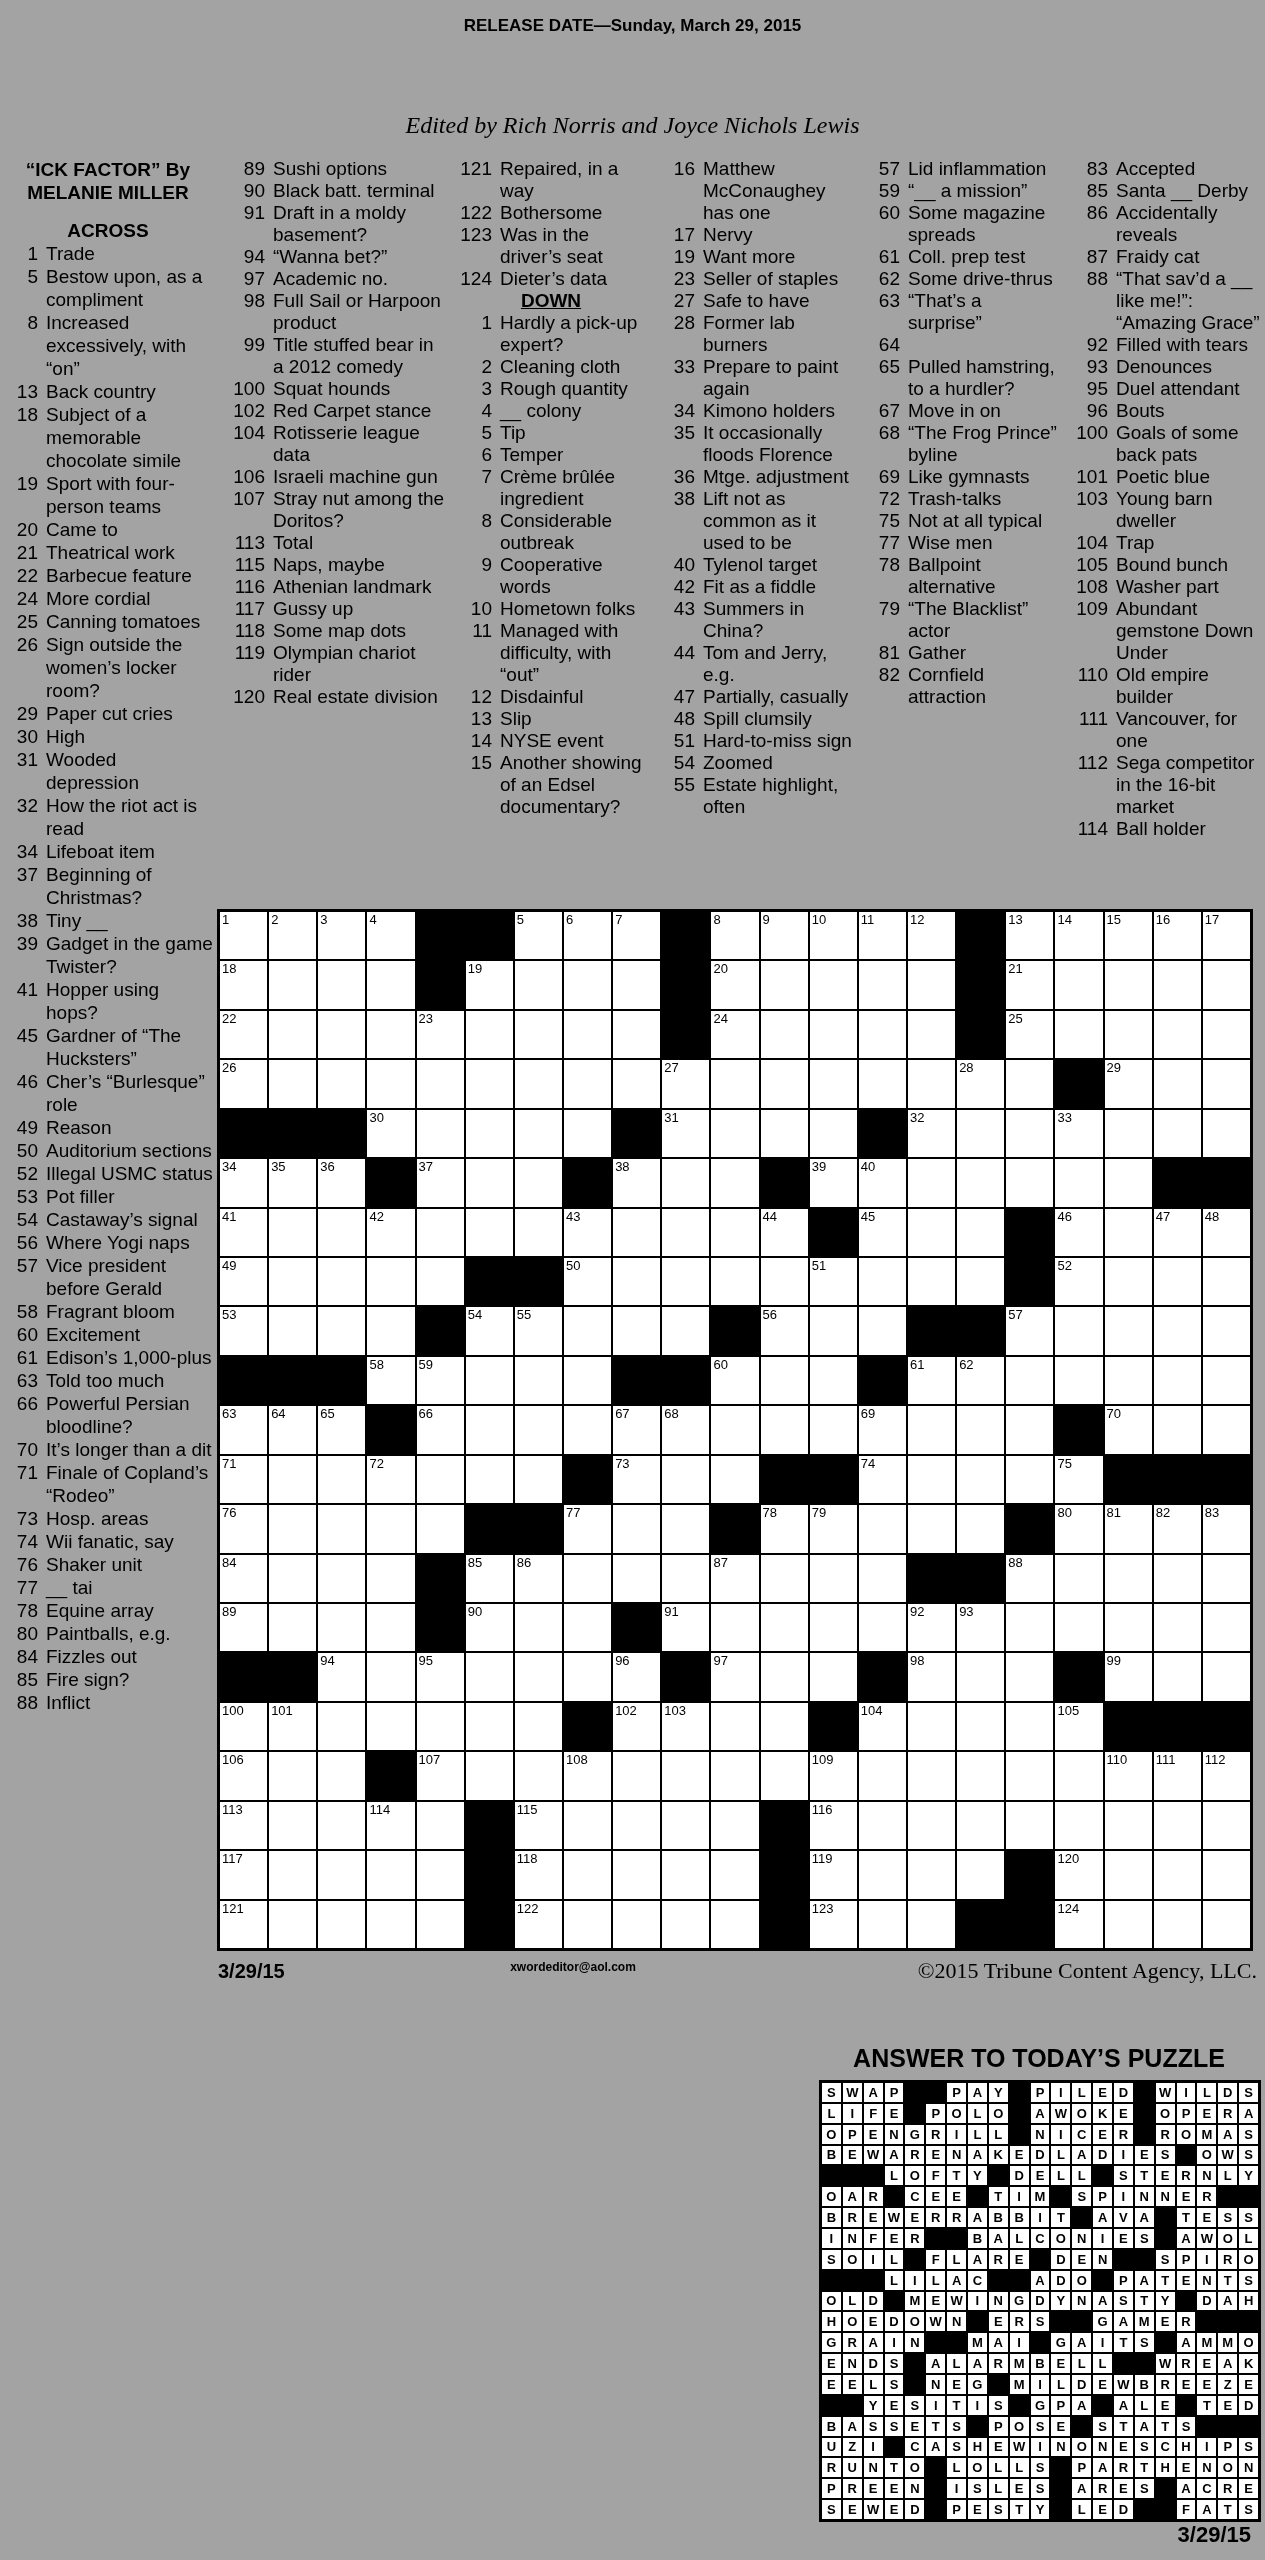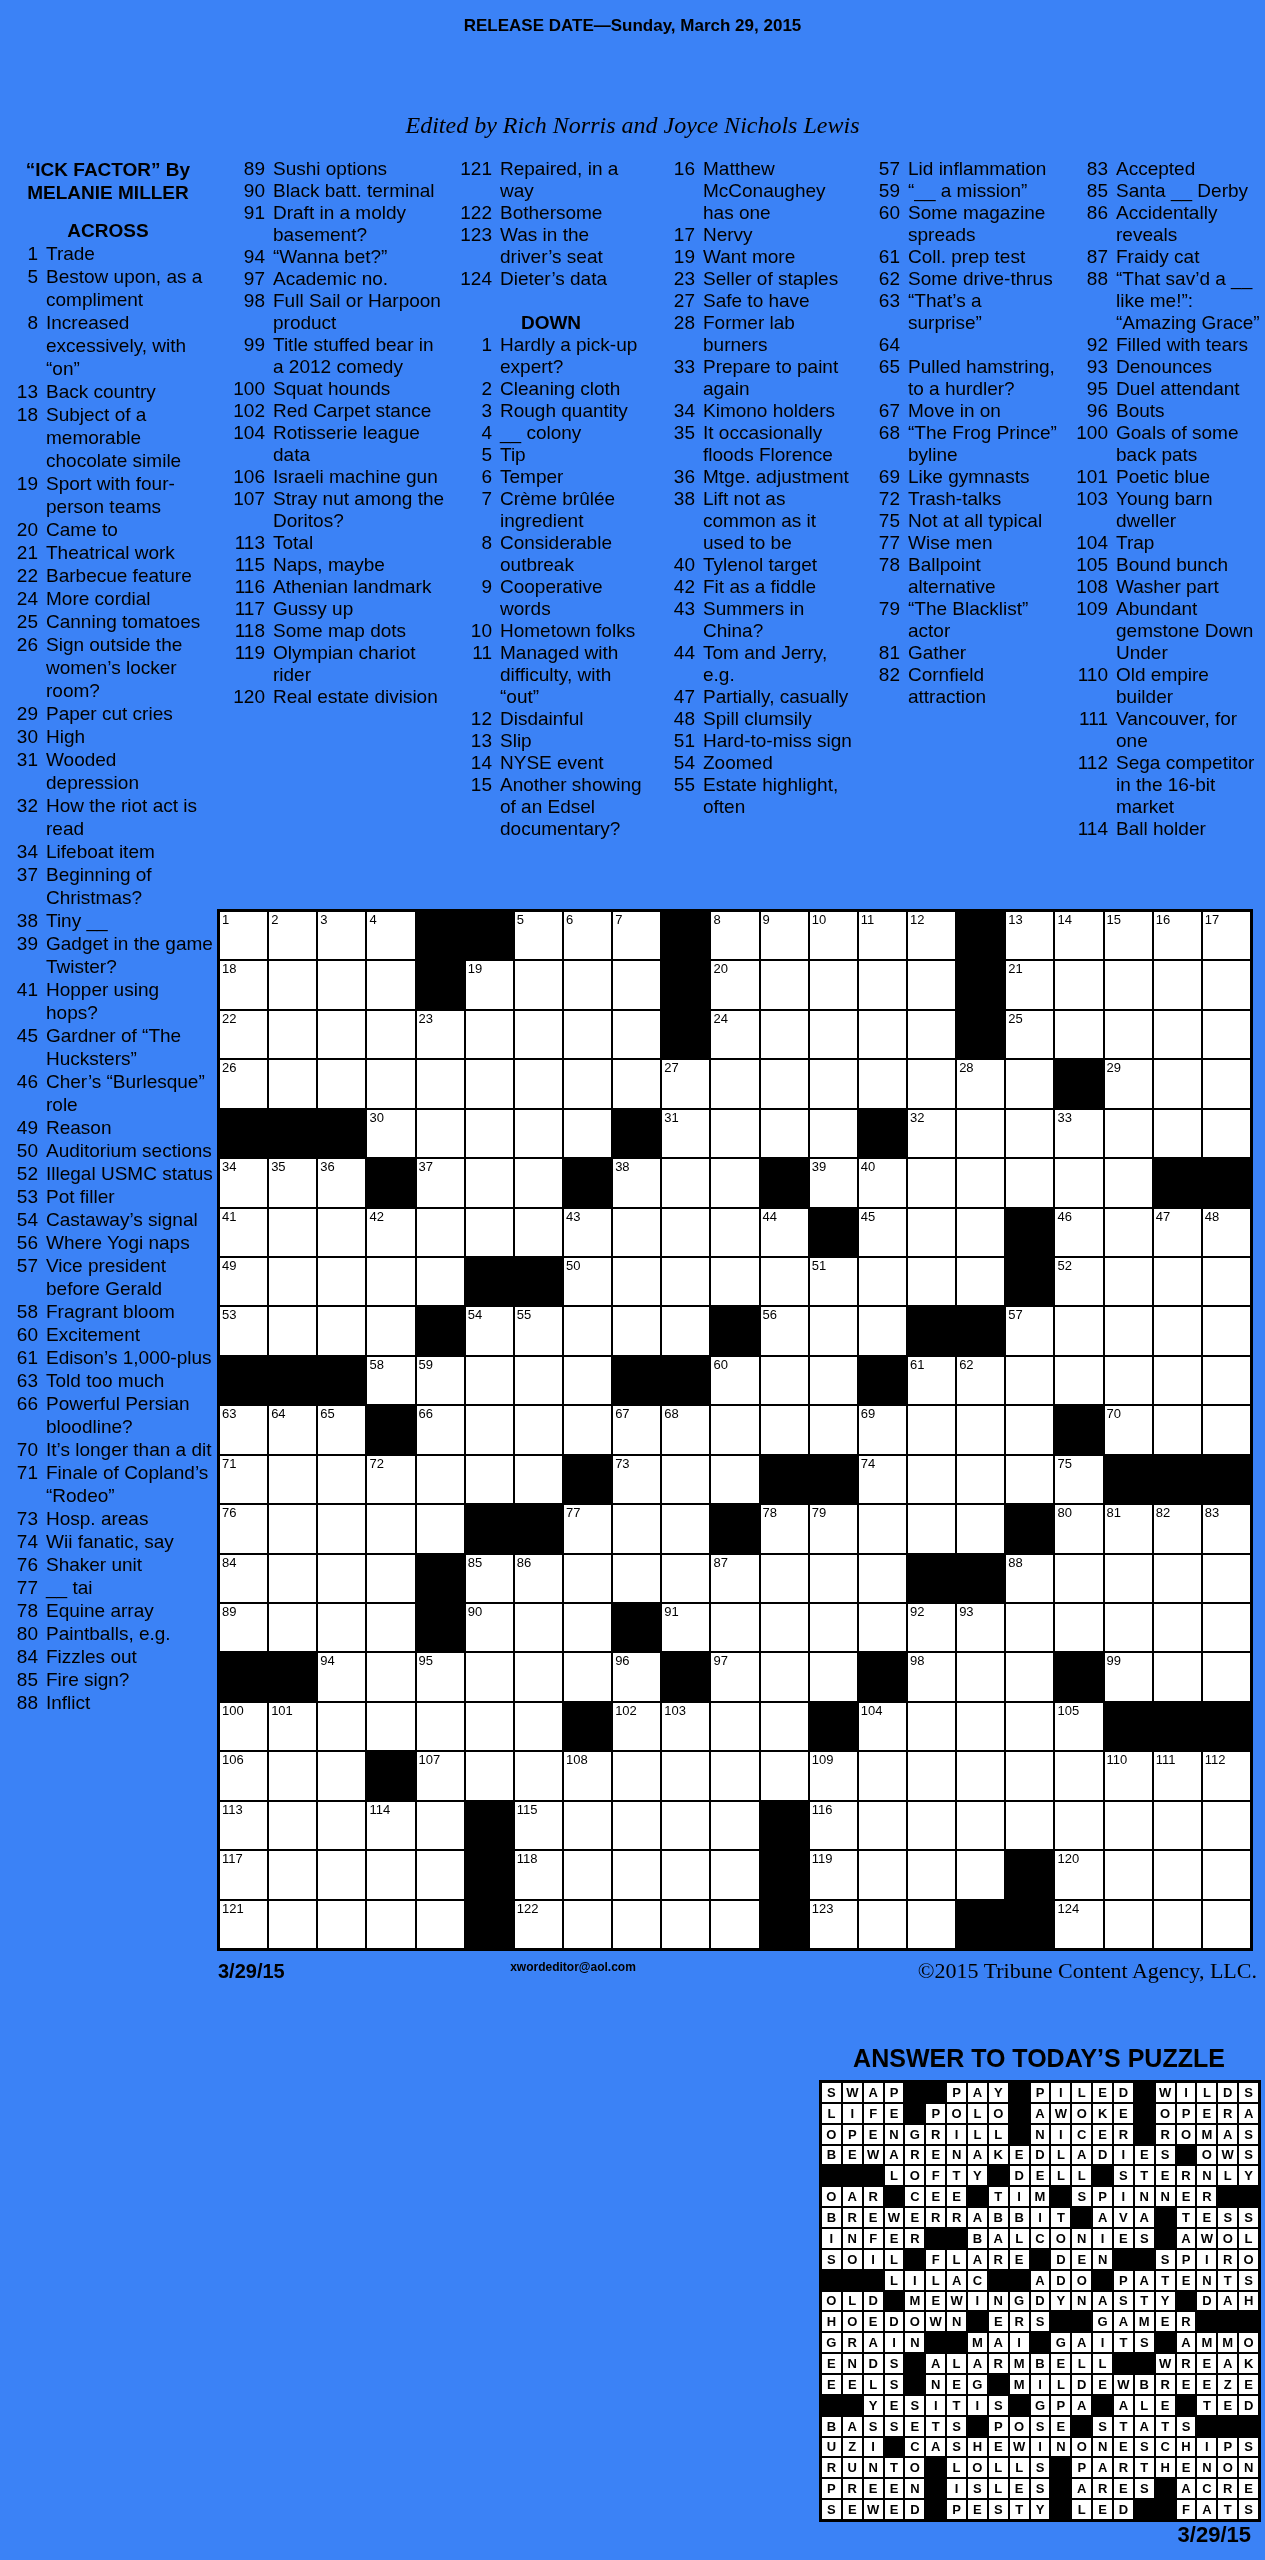--- a/index.html
+++ b/index.html
@@ -1,34 +1,34 @@
 <!DOCTYPE html>
 <html><head>
 <meta charset="utf-8">
 <style>
   html,body{margin:0;padding:0;background:#fff;}
-  .page{position:relative;width:1265px;height:2560px;background:#3b82f6;color:#000;
+  .page{position:relative;width:1265px;height:2560px;background:#a3a3a3;color:#000;
         font-family:"Liberation Sans",sans-serif;overflow:hidden;}
   .release{position:absolute;top:16px;left:0;right:0;text-align:center;
            font-weight:bold;font-size:17px;}
   .title{position:absolute;top:48px;left:0;right:0;text-align:center;
          font-weight:bold;font-size:47px;letter-spacing:-1px;}
   .subtitle{position:absolute;top:112px;left:0;right:0;text-align:center;
             font-family:"Liberation Serif",serif;font-size:24px;font-style:italic;}
 
   .clue-col{position:absolute;top:158px;font-size:19px;line-height:22px;}
   .col0{left:2px;width:212px;line-height:23px;}
   .col1{left:221px;width:226px;}
   .col2{left:452px;width:198px;}
   .col3{left:653px;width:200px;}
   .col4{left:858px;width:202px;}
   .col5{left:1058px;width:204px;}
   .puzzle-byline{text-align:center;font-weight:bold;margin-bottom:15px;}
   .sec-header{text-align:center;font-weight:bold;}
-  .sec-gap{margin-top:22px;}
+  .sec-gap{text-decoration:underline;}
   .clue{display:flex;align-items:flex-start;}
   .cnum{flex:0 0 36px;text-align:right;padding-right:8px;}
   .col1 .cnum{flex-basis:44px;}
   .col2 .cnum{flex-basis:40px;}
   .col3 .cnum,.col4 .cnum{flex-basis:42px;}
   .col5 .cnum{flex-basis:50px;}
   .ctext{flex:1;}
 
   #main-grid{position:absolute;left:217px;top:909px;width:1032px;height:1038px;
              display:grid;grid-template-columns:repeat(21,1fr);

